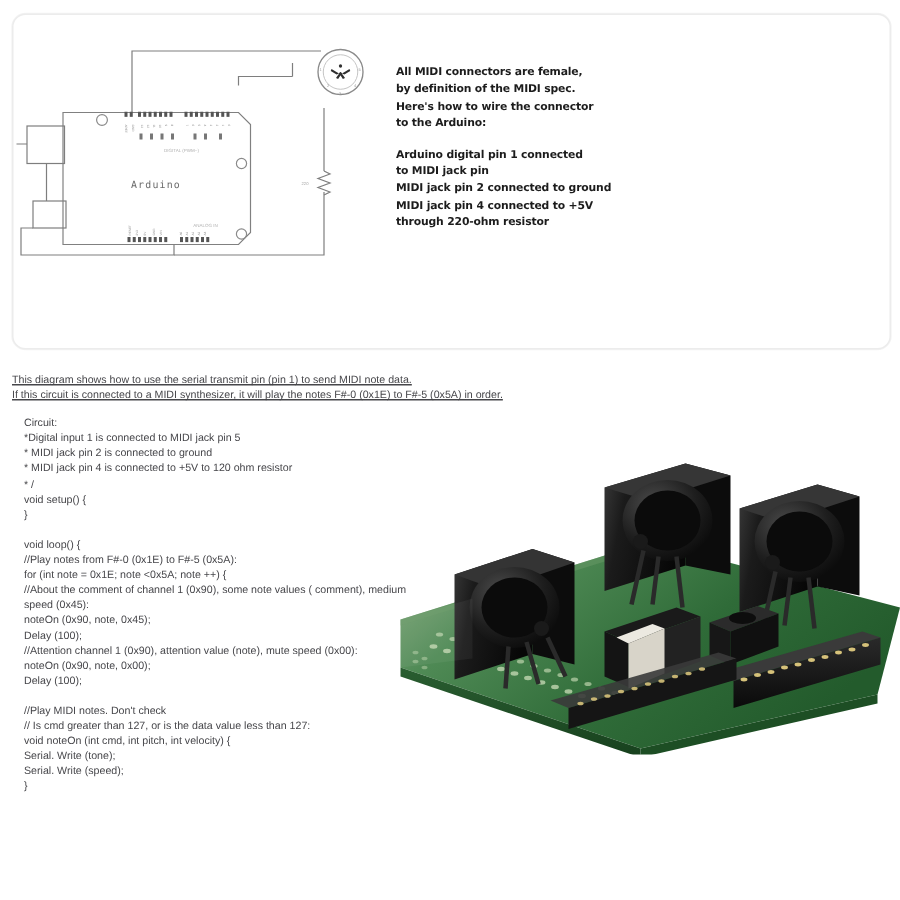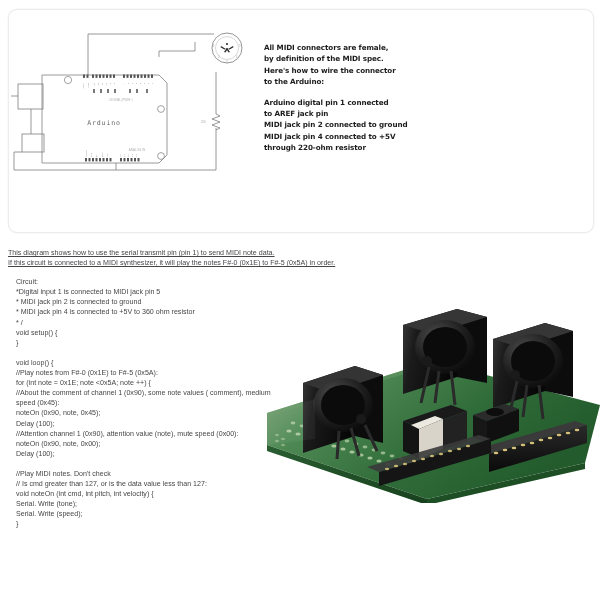--- a/index.html
+++ b/index.html
@@ -194,37 +194,37 @@
     <text x="128" y="141" text-anchor="middle" fill="#b0b0b0" font-family="'Liberation Sans', sans-serif" font-size="3">ANALOG IN</text>
   </svg>
 
   <div class="bold-note">
     <p>All MIDI connectors are female,</p>
     <p>by definition of the MIDI spec.</p>
     <p>Here's how to wire the connector</p>
     <p>to the Arduino:</p>
     <div class="gap"></div>
     <p>Arduino digital pin 1 connected</p>
-    <p>to AREF jack pin</p>
+    <p>to MIDI jack pin</p>
     <p>MIDI jack pin 2 connected to ground</p>
     <p>MIDI jack pin 4 connected to +5V</p>
     <p>through 220-ohm resistor</p>
   </div>
 </div>
 
 <div class="body-copy">
   <div class="intro">
     <p>This diagram shows how to use the serial transmit pin (pin 1) to send MIDI note data.</p>
     <p>If this circuit is connected to a MIDI synthesizer, it will play the notes F#-0 (0x1E) to F#-5 (0x5A) in order.</p>
   </div>
   <div class="code-block">
     <p>Circuit:</p>
     <p>*Digital input 1 is connected to MIDI jack pin 5</p>
     <p>* MIDI jack pin 2 is connected to ground</p>
-    <p>* MIDI jack pin 4 is connected to +5V to 360 ohm resistor</p>
+    <p>* MIDI jack pin 4 is connected to +5V to 120 ohm resistor</p>
     <p>* /</p>
     <p>void setup() {</p>
     <p>}</p>
     <p class="blank"></p>
     <p>void loop() {</p>
     <p>//Play notes from F#-0 (0x1E) to F#-5 (0x5A):</p>
     <p>for (int note = 0x1E; note &lt;0x5A; note ++) {</p>
     <p>//About the comment of channel 1 (0x90), some note values (    comment), medium</p>
     <p>speed (0x45):</p>
     <p>noteOn (0x90, note, 0x45);</p>

